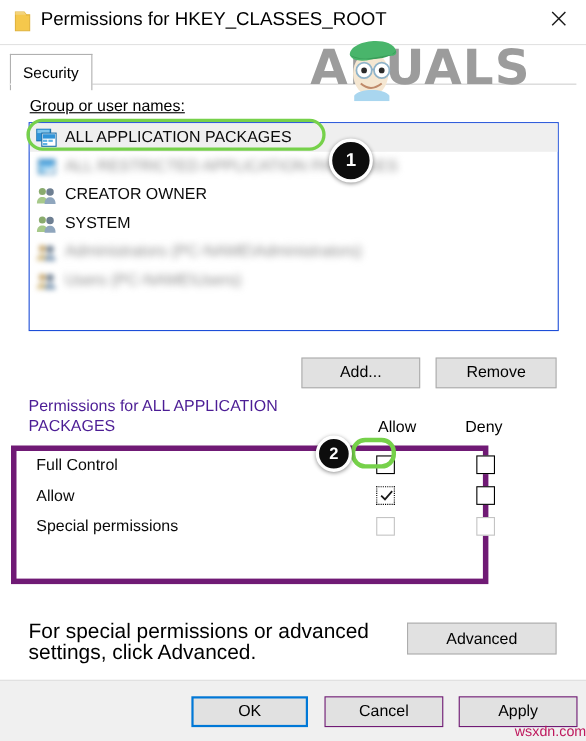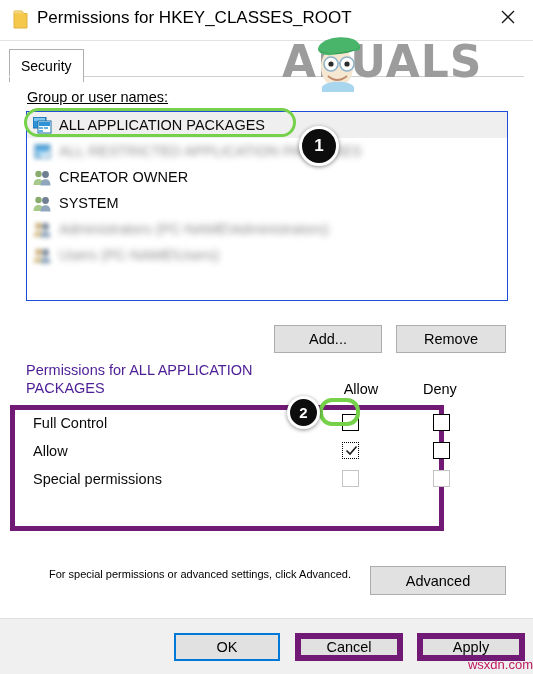--- a/index.html
+++ b/index.html
@@ -236,43 +236,42 @@
     position: absolute;
     left: 1px; top: 0px;
     width: 15px; height: 15px;
   }
 
   
   #footer-note {
     position: absolute;
     left: 26px; top: 524px;
     width: 330px;
-    font-size: 11px;
+    font-size: 19px;
     line-height: 19px;
     color: #000;
-    margin-left: 23px;
   }
 
   
   #commandbar {
     position: absolute;
     left: 0; top: 618px;
     width: 533px;
     height: 56px;
     background: #f0f0f0;
     border-top: 1px solid #dfdfdf;
     box-sizing: border-box;
     padding-left: 20px;
   }
   .cmd-btn {
     position: absolute;
     top: 14px;
     height: 28px;
     background: #e1e1e1;
-    border: 6px solid #701a75;
+    border: 1px solid #701a75;
     box-sizing: border-box;
     font-size: 14.5px;
     color: #000;
     display: flex;
     align-items: center;
     justify-content: center;
     cursor: default;
   }
   #btn-ok {
     left: 174px; width: 106px;

